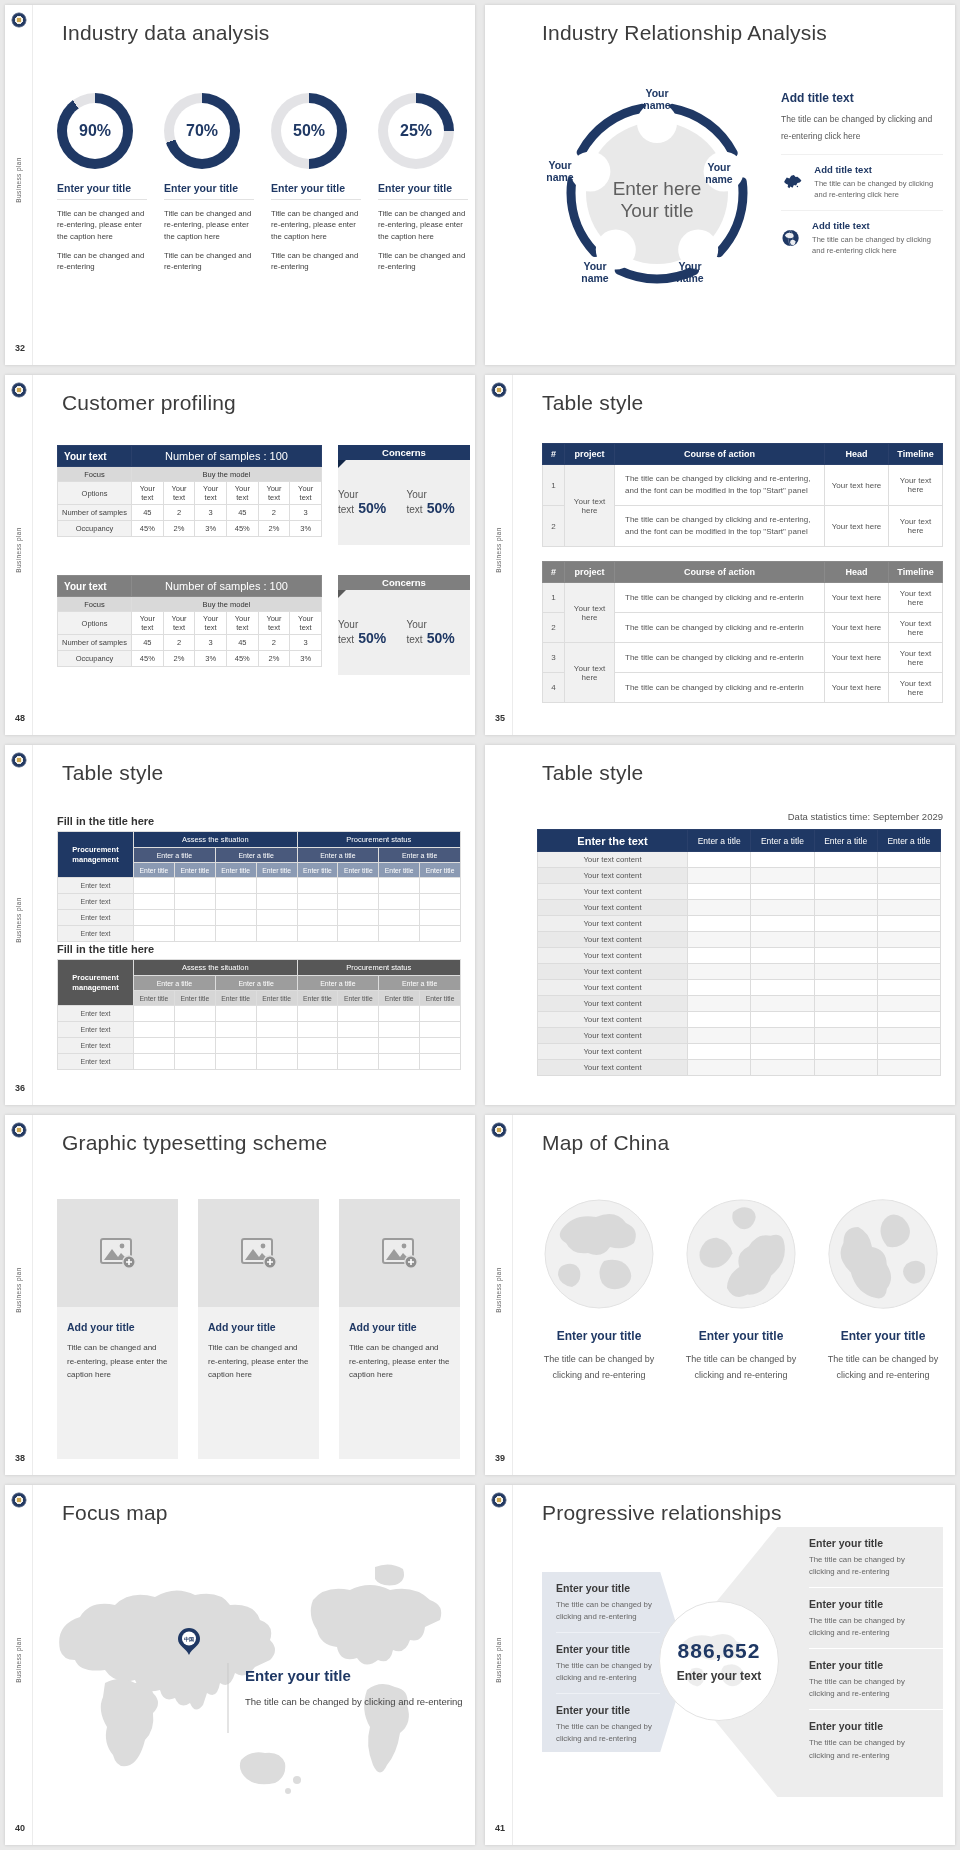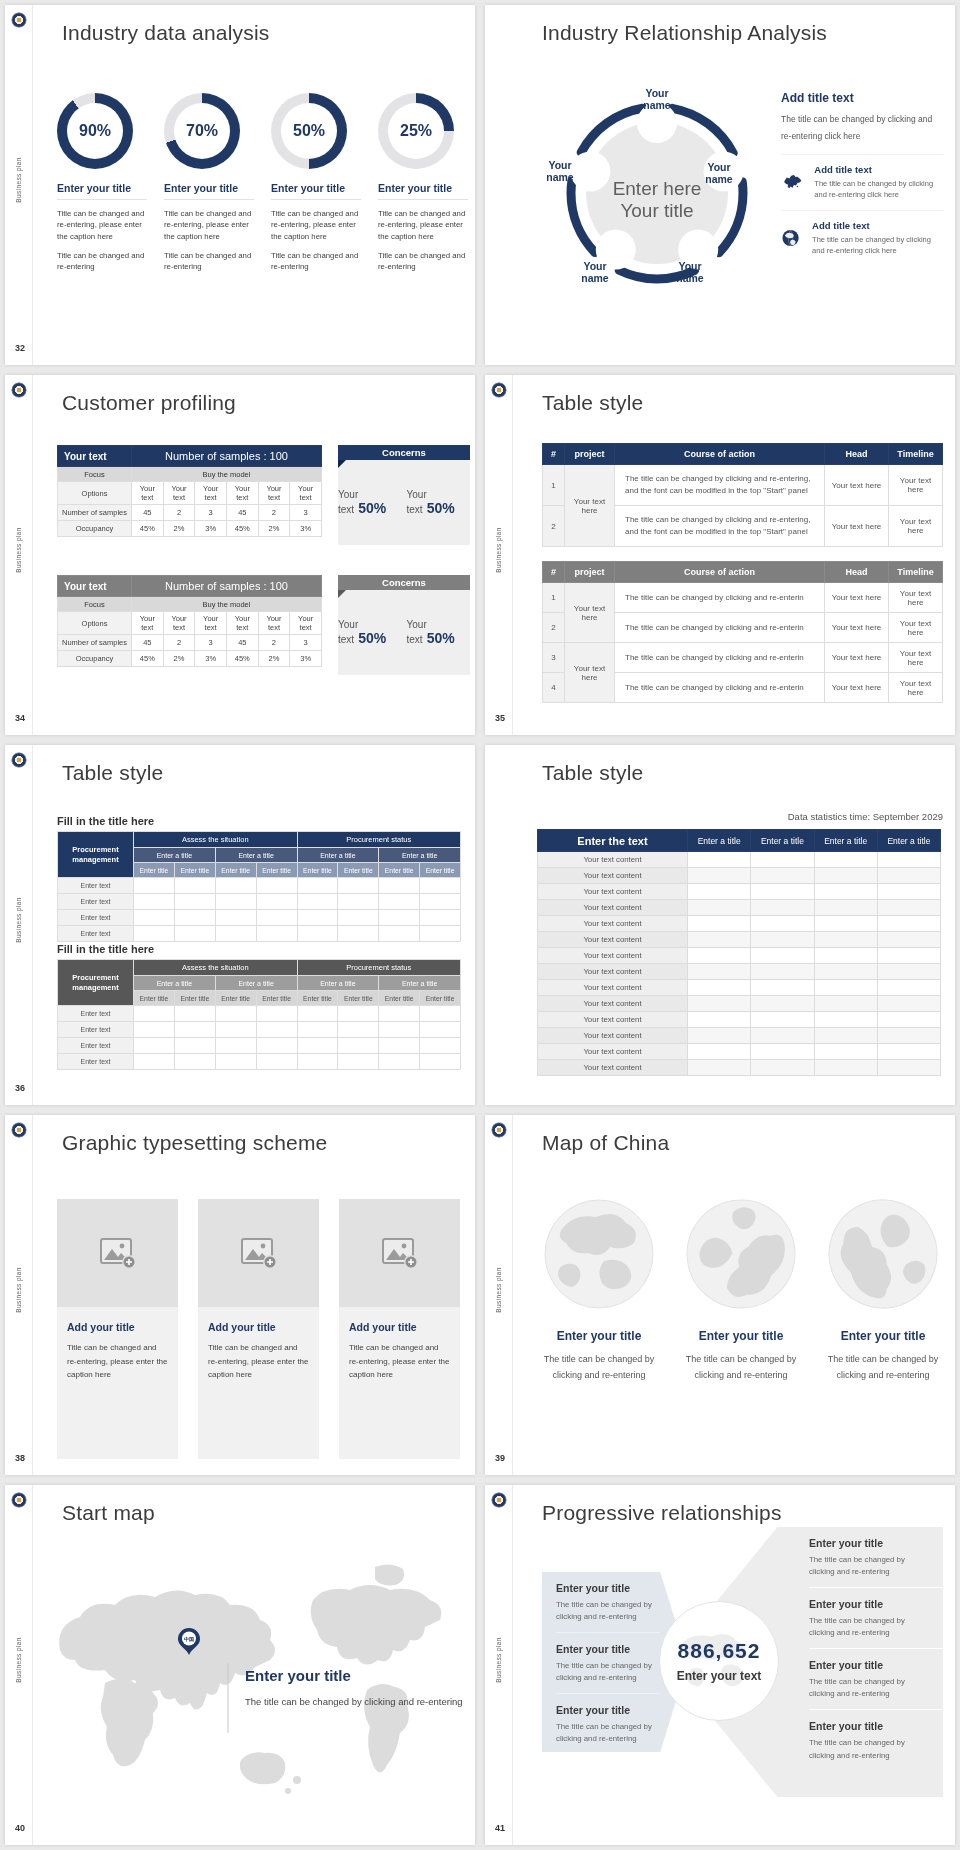--- a/index.html
+++ b/index.html
@@ -215,21 +215,21 @@
         <p>The title can be changed by clicking and re-entering click here</p>
       </div>
     </div>
   </div>
 </section>
 
 <section class="slide">
   <div class="strip">
     <span class="logo"></span>
     <span class="brand">Business plan</span>
-    <span class="pagenum">34</span>
+    <span class="pagenum">48</span>
   </div>
   <h2 class="stitle">Customer profiling</h2>
 
   <table class="t34 navy" style="top:70px">
     <tbody>
           <tr class="hd">
       <td class="hl" style="width:65px">Your text</td>
       <td class="hr" colspan="6">Number of samples : 100</td>
     </tr>
     <tr class="sub">
@@ -805,21 +805,21 @@
     </div>
   </div>
 </section>
 
 <section class="slide">
   <div class="strip">
     <span class="logo"></span>
     <span class="brand">Business plan</span>
     <span class="pagenum">40</span>
   </div>
-  <h2 class="stitle">Start map</h2>
+  <h2 class="stitle">Focus map</h2>
   <svg class="wmap" width="420" height="270" viewBox="0 0 420 270">
     <g fill="#dcdcdc">
       <path d="M15 95 Q10 70 35 62 Q45 45 70 50 Q85 35 110 42 Q130 30 150 40 Q175 35 185 50 Q210 48 215 65 Q230 70 225 85 Q235 95 225 105 L210 112 Q200 125 190 118 Q185 135 175 128 Q172 145 162 138 L158 150 Q150 160 145 148 Q135 155 130 143 Q118 148 115 135 Q95 140 90 125 Q70 130 60 115 Q35 118 30 105 Q18 105 15 95 Z"></path>
       <path d="M60 128 Q75 120 90 128 Q105 126 108 138 Q118 148 108 158 Q110 175 100 185 Q95 205 85 210 Q72 215 68 200 Q58 188 62 172 Q52 155 58 142 Z"></path>
       <path d="M196 205 Q205 195 220 198 Q235 196 240 208 Q242 222 230 228 Q212 232 202 224 Q192 215 196 205 Z"></path>
       <path d="M268 45 Q280 30 305 35 Q325 25 345 35 Q370 30 385 45 Q400 50 395 65 L380 72 Q378 88 365 85 Q360 100 348 95 Q345 110 333 105 Q320 115 312 103 Q295 108 292 92 Q275 90 272 75 Q262 60 268 45 Z"></path>
       <path d="M330 12 Q345 6 358 14 Q362 26 350 30 Q335 32 330 24 Z"></path>
       <path d="M322 135 Q335 125 350 132 Q365 135 362 150 Q368 168 355 178 Q352 198 342 210 Q335 225 328 210 Q320 190 325 172 Q315 155 322 135 Z"></path>
       <circle cx="252" cy="225" r="4"></circle>
           <circle cx="243" cy="236" r="3"></circle>

